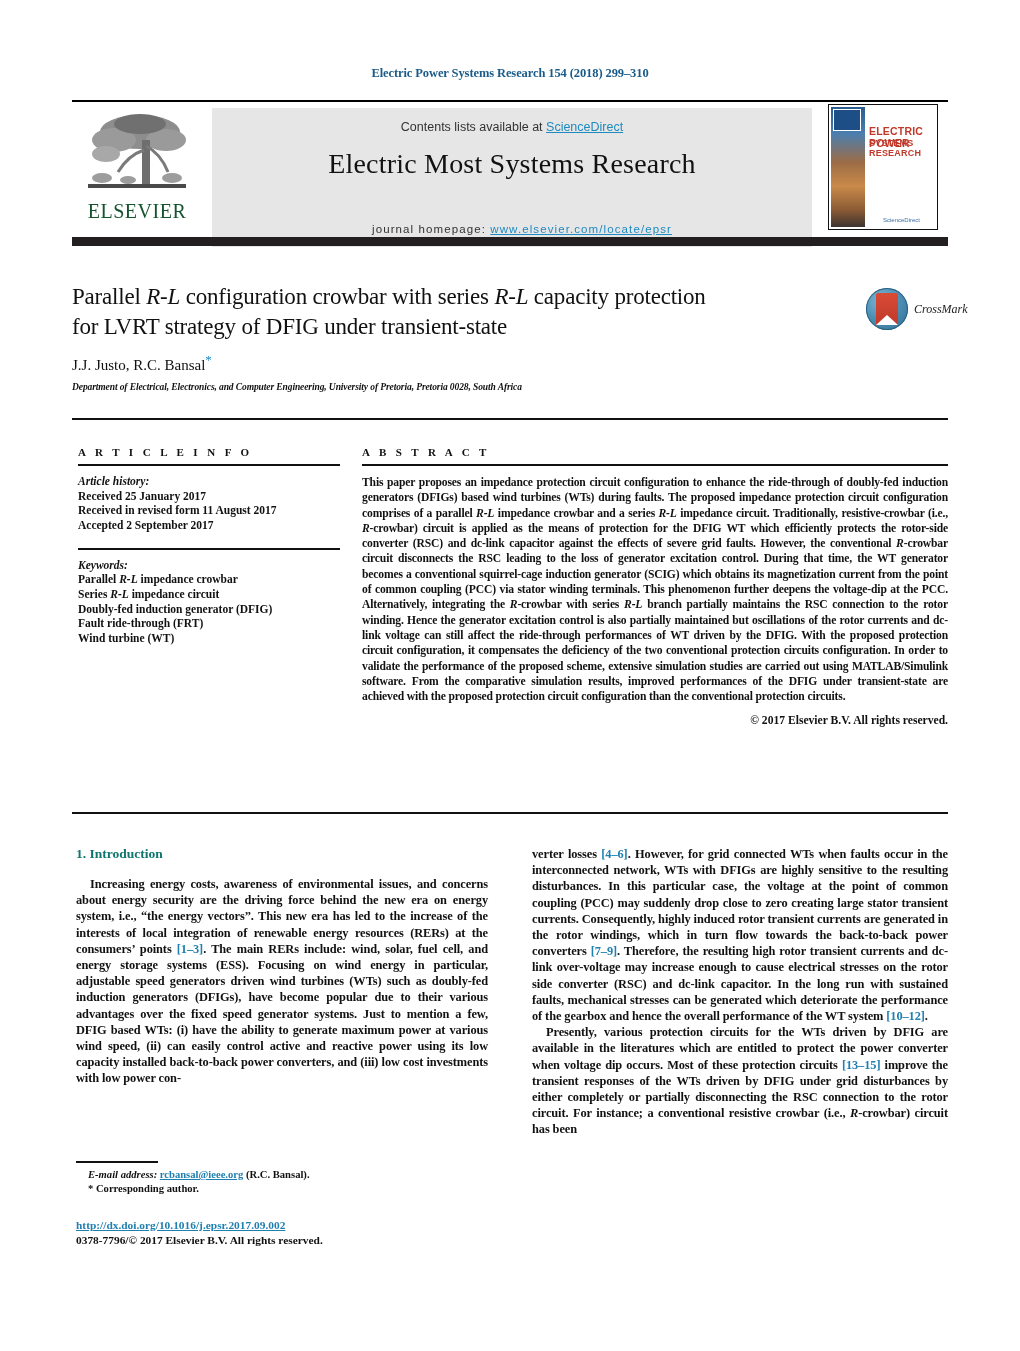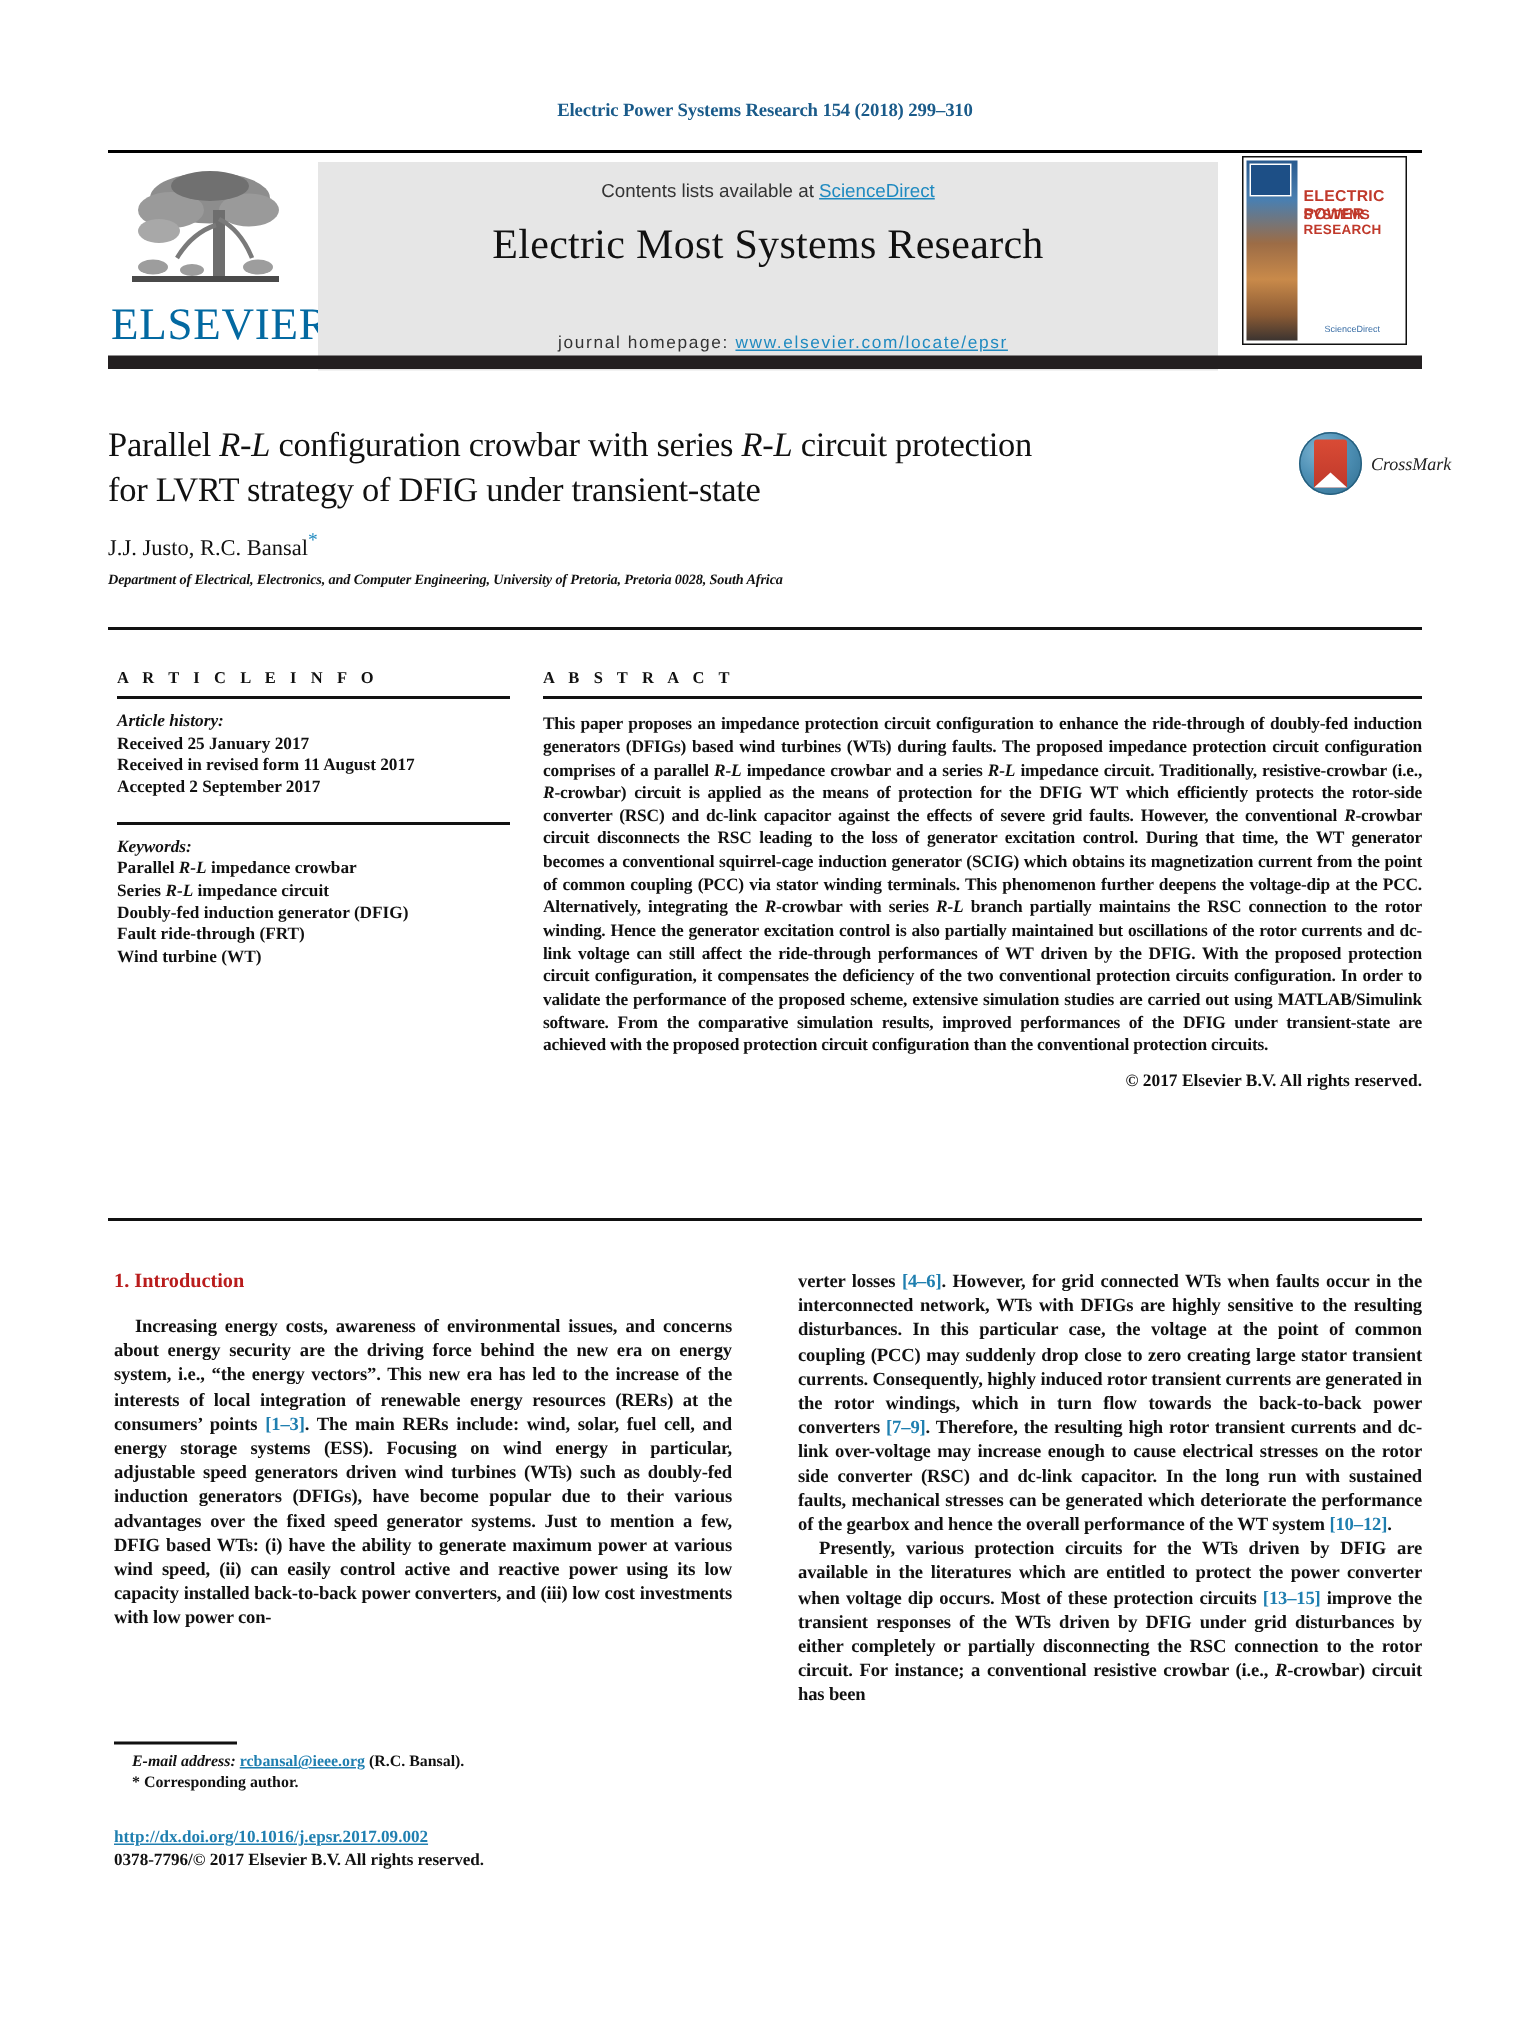--- a/index.html
+++ b/index.html
@@ -65,23 +65,23 @@
     width: 110px; height: 88px;
     overflow: hidden;
   }
   .elsevier-word {
     position: absolute;
     left: 0px;
     top: 92px;
     width: 126px;
     text-align: center;
     font-family: "Liberation Serif", serif;
-    font-size: 30px;
+    font-size: 20px;
     letter-spacing: 0.5px;
-    color: #0369a1;
+    color: #14532d;
     font-weight: 400;
   }
   .journal-band {
     position: absolute;
     left: 140px;
     top: 8px;
     width: 600px;
     height: 139px;
     background: #e6e6e6;
   }
@@ -364,21 +364,21 @@
     position: absolute;
     left: 532px;
     top: 846px;
     width: 416px;
   }
   h2.sec-title {
     margin: 0 0 14px 0;
     font-family: "Liberation Serif", serif;
     font-size: 13.5px;
     font-weight: bold;
-    color: #b91c1c;
+    color: #0f766e;
   }
   p.para {
     margin: 0;
     font-family: "Liberation Serif", serif;
     font-size: 12.4px;
     line-height: 16.2px;
     text-align: justify;
     color: #111;
     font-weight: bold;
     letter-spacing: -0.1px;
@@ -474,21 +474,21 @@
       <div class="cover-badge"></div>
       <div class="cover-title-1">ELECTRIC POWER</div>
       <div class="cover-title-2">SYSTEMS RESEARCH</div>
       <div class="cover-bottom">ScienceDirect</div>
     </div>
   </div>
   <div class="masthead-rule-bottom"></div>
 
   <div class="title-block">
     <div class="paper-title">
-      <span>Parallel </span><em>R-L</em><span> configuration crowbar with series </span><em>R-L</em><span> circuit protection</span><br><span>for LVRT strategy of DFIG under transient-state</span>
+      <span>Parallel </span><em>R-L</em><span> configuration crowbar with series </span><em>R-L</em><span> capacity protection</span><br><span>for LVRT strategy of DFIG under transient-state</span>
     </div>
   </div>
 
   <div class="crossmark">
     <div class="crossmark-badge">
       <div class="crossmark-inner"></div>
       <div class="crossmark-notch"></div>
     </div>
     <div class="crossmark-label">CrossMark</div>
   </div>

